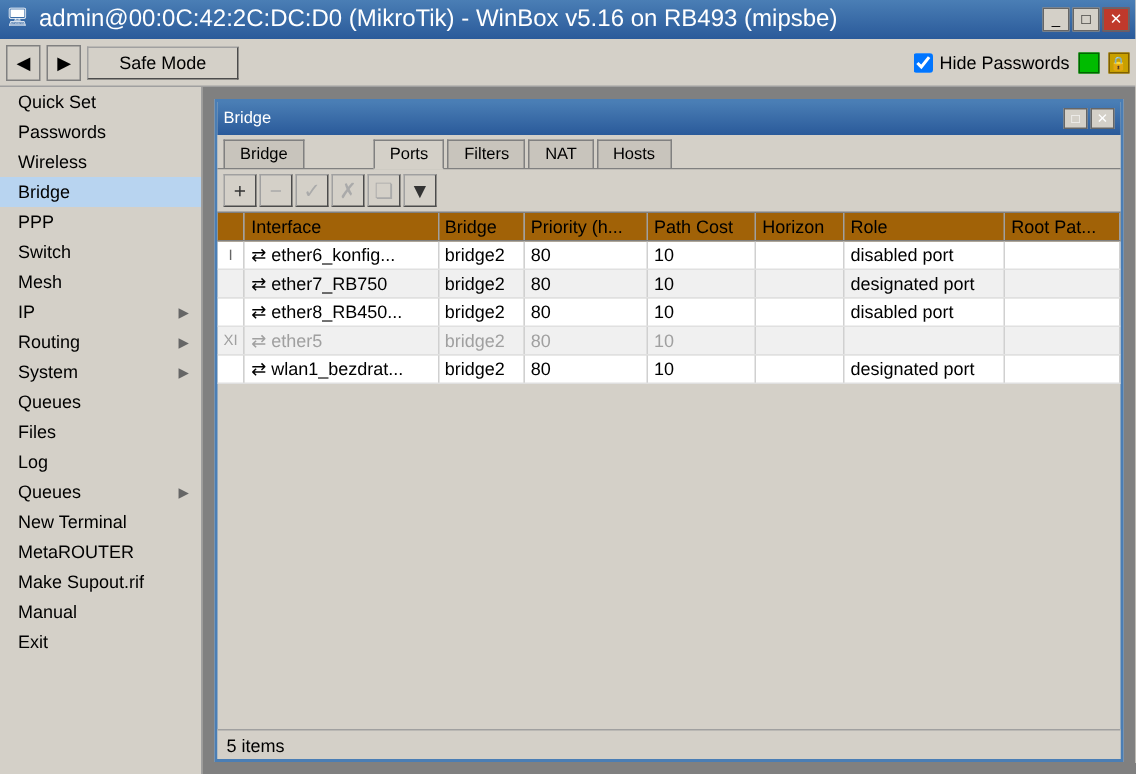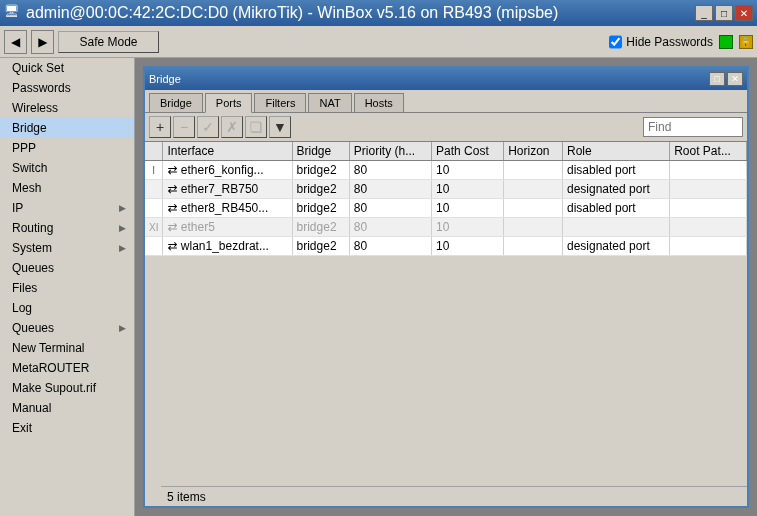--- a/index.html
+++ b/index.html
@@ -125,20 +125,21 @@
       margin-right: 2px;
       cursor: pointer;
       background: #c8c4bc;
       font-size: 11px;
     }
     .tab.active {
       background: #d4d0c8;
       border-bottom: 1px solid #d4d0c8;
       margin-bottom: -1px;
       z-index: 1;
+      margin-left: 44px;
     }
 
     
     .inner-toolbar {
       display: flex;
       align-items: center;
       padding: 3px 4px;
       gap: 2px;
       background: #d4d0c8;
     }
@@ -164,21 +165,21 @@
       overflow-y: auto;
       height: calc(100% - 22px - 34px - 34px - 24px);
       border-top: 1px solid #808080;
     }
     table {
       width: 100%;
       border-collapse: collapse;
       font-size: 11px;
     }
     thead tr {
-      background: #e5e5e5;
+      background: #a16207;
     }
     thead th {
       text-align: left;
       padding: 2px 4px;
       border-right: 1px solid #a0a0a0;
       border-bottom: 1px solid #808080;
       font-weight: normal;
       cursor: pointer;
       white-space: nowrap;
     }
@@ -188,21 +189,21 @@
     tbody tr.greyed td { color: #a0a0a0; }
     tbody td {
       padding: 2px 4px;
       border-right: 1px solid #d0d0d0;
       border-bottom: 1px solid #e0e0e0;
       white-space: nowrap;
     }
     .row-marker { color: #666; font-size: 10px; text-align: center; }
     .status-bar {
       position: absolute;
-      bottom: 0; left: 16px; right: 0;
+      bottom: 0; left: 0; right: 0;
       height: 20px;
       background: #d4d0c8;
       border-top: 1px solid #a0a0a0;
       display: flex;
       align-items: center;
       padding: 0 6px;
       font-size: 11px;
     }
   </style>
 </head>
@@ -322,21 +323,20 @@
           <div class="tab">Hosts</div>
         </div>
 
       <div class="inner-toolbar">
         <div class="inner-btn">+</div>
         <div class="inner-btn disabled">−</div>
         <div class="inner-btn disabled">✓</div>
         <div class="inner-btn disabled">✗</div>
         <div class="inner-btn disabled">❏</div>
         <div class="inner-btn">▼</div>
-        <input class="find-field" type="text" placeholder="Find" style="">
       </div>
 
       <div class="table-container">
         <table>
           <thead id="table-header">
               <tr>
                 <th></th>
                 <th>Interface</th>
                 <th>Bridge</th>
                 <th>Priority (h...</th>

